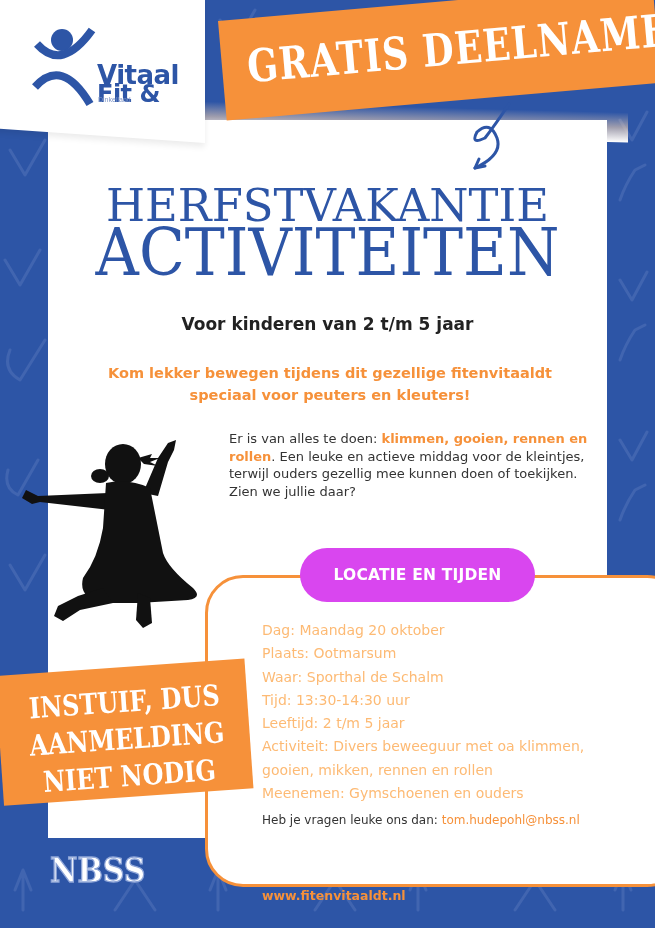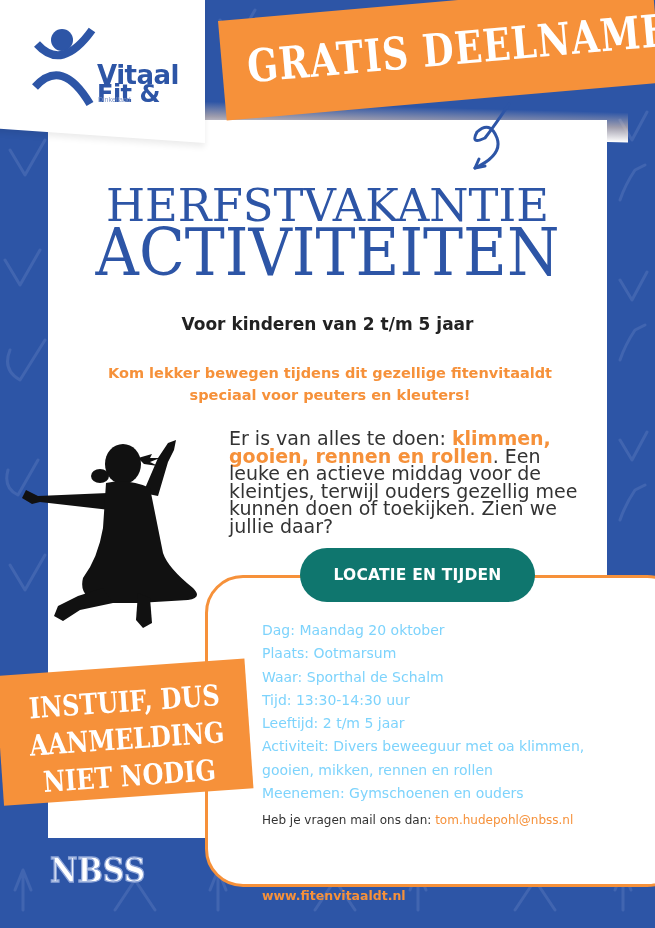--- a/index.html
+++ b/index.html
@@ -14,26 +14,26 @@
   .logo-text-fit { top:10px; font-size:24px;margin-top:48px; }
   .logo-text-vitaal { top:38px; font-size:26px; }
   .logo-sub { position:absolute; left:66px; top:74px; font-size:7px; color:#7f96c8; }
   .banner-gratis { position:absolute; left:218px; top:21px; width:436px; height:100px; background:#f6913a; transform:rotate(-5deg); transform-origin:left top; }
   .banner-gratis-text { position:absolute; left:245px; top:40px; width:380px; font-family:"DejaVu Serif", serif; font-weight:bold; font-size:36px; color:#ffffff; letter-spacing:1px; transform:rotate(-5deg) scaleY(1.25); transform-origin:left top; white-space:nowrap; }
   .squiggle { position:absolute; left:465px; top:100px; }
   .title-line1 { position:absolute; left:0; width:655px; top:180px; text-align:center; font-family:"DejaVu Serif", serif; font-size:44px; color:#2d55a6; letter-spacing:0px; transform:scaleX(1.02); font-weight:normal; }
   .title-line2 { position:absolute; left:0; width:655px; top:217px; text-align:center; font-family:"DejaVu Serif", serif; font-size:60px; color:#2d55a6; transform:scaleY(1.08); }
   .subtitle { position:absolute; left:0; width:655px; top:314px; text-align:center; font-family:"DejaVu Sans", sans-serif; font-weight:bold; font-size:17px; color:#222222; }
   .tagline { position:absolute; left:80px; width:500px; top:362px; text-align:center; font-family:"DejaVu Sans", sans-serif; font-weight:bold; font-size:14.5px; line-height:22px; color:#f6913a; }
-  .desc { position:absolute; left:229px; width:360px; top:430px; font-family:"DejaVu Sans", sans-serif; font-size:19px; line-height:17.5px; color:#333333; }
+  .desc { position:absolute; left:229px; width:360px; top:430px; font-family:"DejaVu Sans", sans-serif; font-size:13px; line-height:17.5px; color:#333333; }
   .desc .hl { color:#f6913a; font-weight:bold; }
   .silhouette { position:absolute; left:18px; top:438px; }
   .info-card { position:absolute; left:205px; top:575px; width:480px; height:312px; background:#ffffff; border:3px solid #f6913a; border-radius:38px; box-sizing:border-box; }
-  .pill { position:absolute; left:300px; top:548px; width:235px; height:54px; background:#0f766e; border-radius:28px; color:#ffffff; font-family:"DejaVu Sans", sans-serif; font-weight:bold; font-size:15.5px; display:flex; align-items:center; justify-content:center; letter-spacing:0.2px; }
-  .details { position:absolute; left:262px; top:619px; width:380px; font-family:"DejaVu Sans", sans-serif; font-size:14px; line-height:23.3px; color:#7dd3fc; }
+  .pill { position:absolute; left:300px; top:548px; width:235px; height:54px; background:#d946ef; border-radius:28px; color:#ffffff; font-family:"DejaVu Sans", sans-serif; font-weight:bold; font-size:15.5px; display:flex; align-items:center; justify-content:center; letter-spacing:0.2px; }
+  .details { position:absolute; left:262px; top:619px; width:380px; font-family:"DejaVu Sans", sans-serif; font-size:14px; line-height:23.3px; color:#fdba74; }
   .details div { white-space:nowrap; }
   .contact { position:absolute; left:262px; top:813px; font-family:"DejaVu Sans", sans-serif; font-size:12px; color:#333333; white-space:nowrap; }
   .contact .email { color:#f6913a; }
   .website { position:absolute; left:262px; top:888px; font-family:"DejaVu Sans", sans-serif; font-size:12.5px; font-weight:bold; color:#f6913a; }
   .banner-instuif { position:absolute; left:-5px; top:676px; width:250px; height:130px; background:#f6913a; transform:rotate(-4deg); transform-origin:left top; }
   .instuif-text { position:absolute; left:18px; top:683px; width:210px; text-align:center; font-family:"DejaVu Serif", serif; font-weight:bold; font-size:24px; line-height:31px; color:#ffffff; transform:rotate(-4deg) scaleY(1.2); transform-origin:center top; }
   .nbss { position:absolute; left:50px; top:853px; font-family:"DejaVu Serif", serif; font-weight:bold; font-size:30px; color:#ffffff; -webkit-text-stroke:1.2px #8fa6d8; letter-spacing:0px; transform:scaleY(1.1); }
 </style>
 </head>
 <body>
@@ -130,21 +130,21 @@
   <div>Dag: Maandag 20 oktober</div>
   <div>Plaats: Ootmarsum</div>
   <div>Waar: Sporthal de Schalm</div>
   <div>Tijd: 13:30-14:30 uur</div>
   <div>Leeftijd: 2 t/m 5 jaar</div>
   <div>Activiteit: Divers beweeguur met oa klimmen,</div>
   <div>gooien, mikken, rennen en rollen</div>
   <div>Meenemen: Gymschoenen en ouders</div>
 </div>
 
-<div class="contact"><span>Heb je vragen mail ons dan: </span><span class="email">tom.hudepohl@nbss.nl</span></div>
+<div class="contact"><span>Heb je vragen leuke ons dan: </span><span class="email">tom.hudepohl@nbss.nl</span></div>
 <div class="website">www.fitenvitaaldt.nl</div>
 
 <div class="banner-instuif"></div>
 <div class="instuif-text">
   <div>INSTUIF, DUS</div>
   <div>AANMELDING</div>
   <div>NIET NODIG</div>
 </div>
 
 <div class="nbss">NBSS</div>

